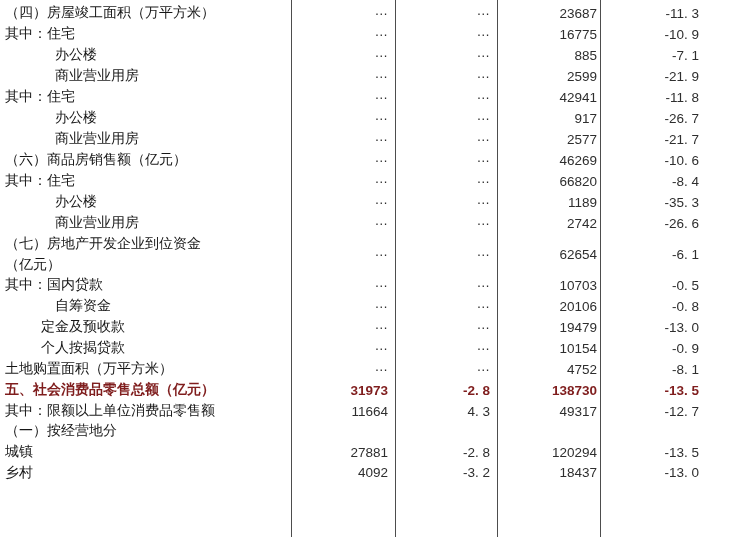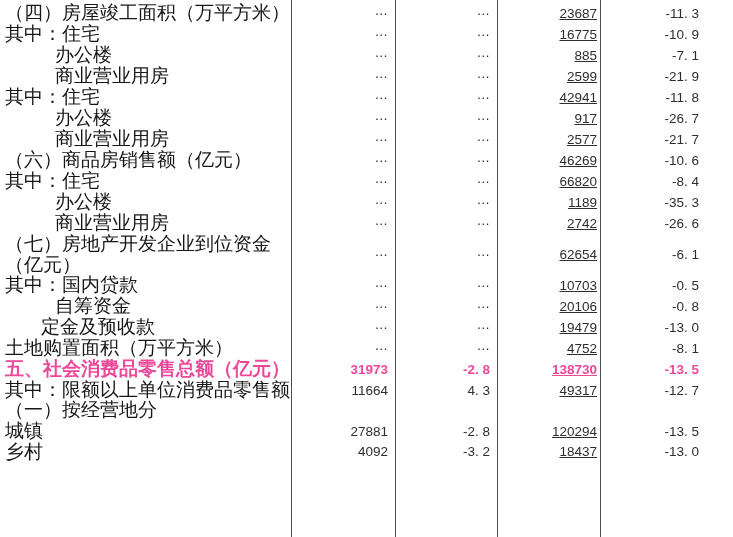--- a/index.html
+++ b/index.html
@@ -15,36 +15,36 @@
   }
   table{
     position:absolute;left:0;top:3px;width:733px;
     border-collapse:collapse;table-layout:fixed;
   }
   tr{height:20.6px;}
   tr.tall{height:41.2px;}
   td{padding:0;vertical-align:middle;overflow:hidden;}
   td.label{
     font-family:"Liberation Serif","DejaVu Serif",serif;
-    font-size:19px;color:#161616;
+    font-size:14px;color:#161616;
     line-height:20.6px;white-space:pre-line;
     padding-left:5px;
   }
   td.num{
     font-family:"Liberation Sans","DejaVu Sans",sans-serif;
     font-size:13.5px;color:#2e2e2e;
     text-align:right;white-space:nowrap;
   }
   td.c1{padding-right:7px;}
   td.c2{padding-right:7px;}
-  td.c3{padding-right:3px;text-decoration:underline;}
+  td.c3{padding-right:3px;}
   td.c4{padding-right:34px;}
   td.indent1{padding-left:41px;}
   td.indent2{padding-left:55px;}
-  tr.bold td{font-weight:700;color:#ec4899;}
+  tr.bold td{font-weight:700;color:#7f1d1d;}
   td.ellip{padding-bottom:6px;}
 </style>
 </head>
 <body>
 
 <div class="page">
 
   <div class="vline" style="left:291px"></div>
   <div class="vline" style="left:395px"></div>
   <div class="vline" style="left:497px"></div>
@@ -159,20 +159,27 @@
       <td class="num c4">-0. 8</td>
     </tr>
         <tr>
       <td class="label indent1">定金及预收款</td>
       <td class="num c1 ellip">…</td>
       <td class="num c2 ellip">…</td>
       <td class="num c3">19479</td>
       <td class="num c4">-13. 0</td>
     </tr>
         <tr>
+      <td class="label indent1">个人按揭贷款</td>
+      <td class="num c1 ellip">…</td>
+      <td class="num c2 ellip">…</td>
+      <td class="num c3">10154</td>
+      <td class="num c4">-0. 9</td>
+    </tr>
+        <tr>
       <td class="label">土地购置面积（万平方米）</td>
       <td class="num c1 ellip">…</td>
       <td class="num c2 ellip">…</td>
       <td class="num c3">4752</td>
       <td class="num c4">-8. 1</td>
     </tr>
         <tr class="bold">
       <td class="label">五、社会消费品零售总额（亿元）</td>
       <td class="num c1">31973</td>
       <td class="num c2">-2. 8</td>

